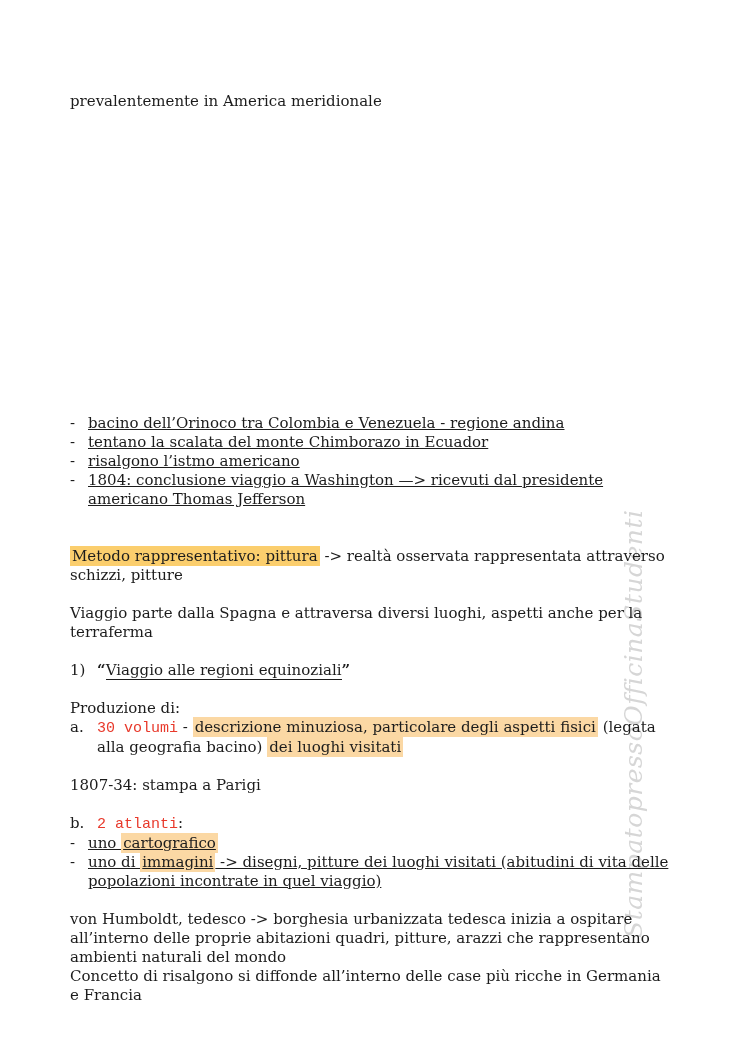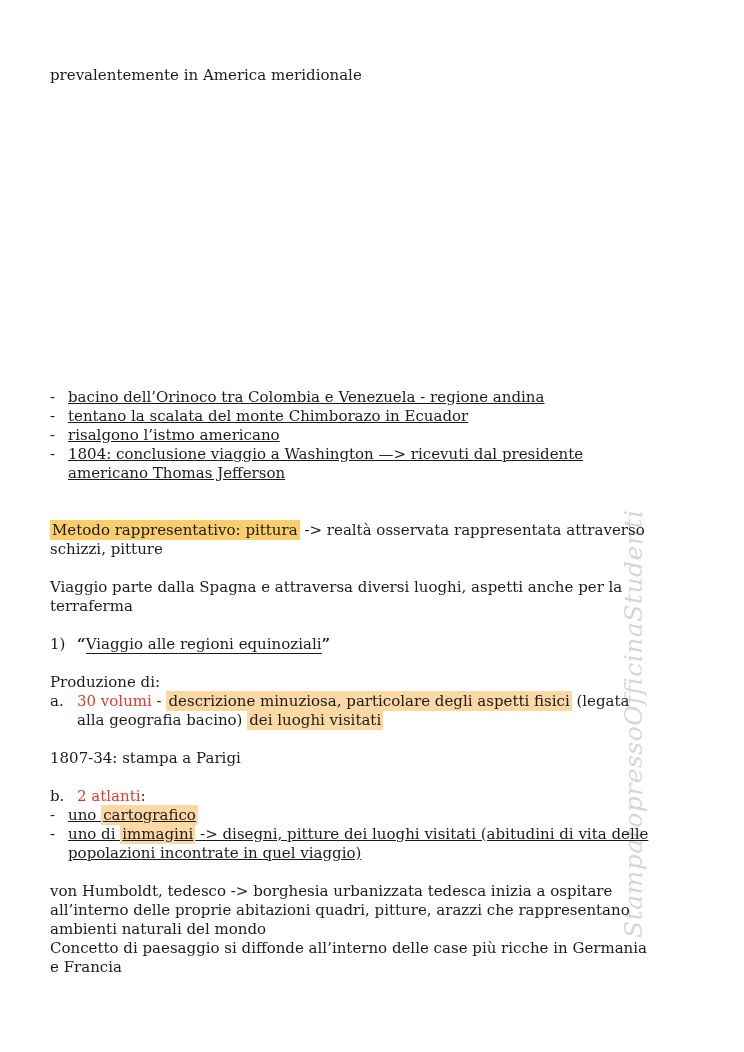--- a/index.html
+++ b/index.html
@@ -11,37 +11,38 @@
     background: #ffffff;
     overflow: hidden;
     font-family: "DejaVu Serif", serif;
     font-size: 15px;
     line-height: 19px;
     color: #1c1c1c;
   }
   .content {
     position: relative;
     z-index: 1;
-    padding: 66px 70px 0 50px;
+    padding: 66px 70px 0 70px;
     width: 604px;
+    margin-top: 26px;
   }
   .block { margin: 0 0 19px 0; }
   .spacer-big { height: 284px; }
 
   
   .dash-row { display: flex; }
   .dash-row .dash { width: 18px; flex: 0 0 18px; }
   .dash-row .btxt { flex: 1; text-decoration: underline; }
 
   
   .alpha-row { display: flex; }
   .alpha-row .marker { width: 27px; flex: 0 0 27px; }
   .alpha-row .atxt { flex: 1; }
 
-  .red { color: var(--red-text, #e8392b); }
+  .red { color: var(--red-text, #e8392b); font-family: Liberation Mono, monospace; }
   .hl-gold { background: var(--highlight-gold, #fbce6d); padding: 1px 2px; }
   .hl-peach { background: var(--highlight-peach, #fbd8a4); padding: 1px 2px; }
 
   .heading-title {
     font-weight: normal;
     border-bottom: 1.6px solid #1c1c1c;
     padding-bottom: 0px;
   }
   .heading-quote { font-weight: bold; }
 
@@ -124,17 +125,17 @@
         <span class="btxt"><span>uno </span><span class="hl-peach">cartografico</span></span>
       </div>
       <div class="dash-row">
         <span class="dash">-</span>
         <span class="btxt"><span>uno di </span><span class="hl-peach">immagini</span><span> -&gt; disegni, pitture dei luoghi visitati (abitudini di vita delle popolazioni incontrate in quel viaggio)</span></span>
       </div>
     </div>
 
     <div class="block">
       <div>von Humboldt, tedesco -&gt; borghesia urbanizzata tedesca inizia a ospitare all’interno delle proprie abitazioni quadri, pitture, arazzi che rappresentano ambienti naturali del mondo</div>
-      <div>Concetto di paesaggio si diffonde all’interno delle case più ricche in Germania e Francia</div>
+      <div>Concetto di risalgono si diffonde all’interno delle case più ricche in Germania e Francia</div>
     </div>
 
   </div>
 </div>
 
 </body></html>

